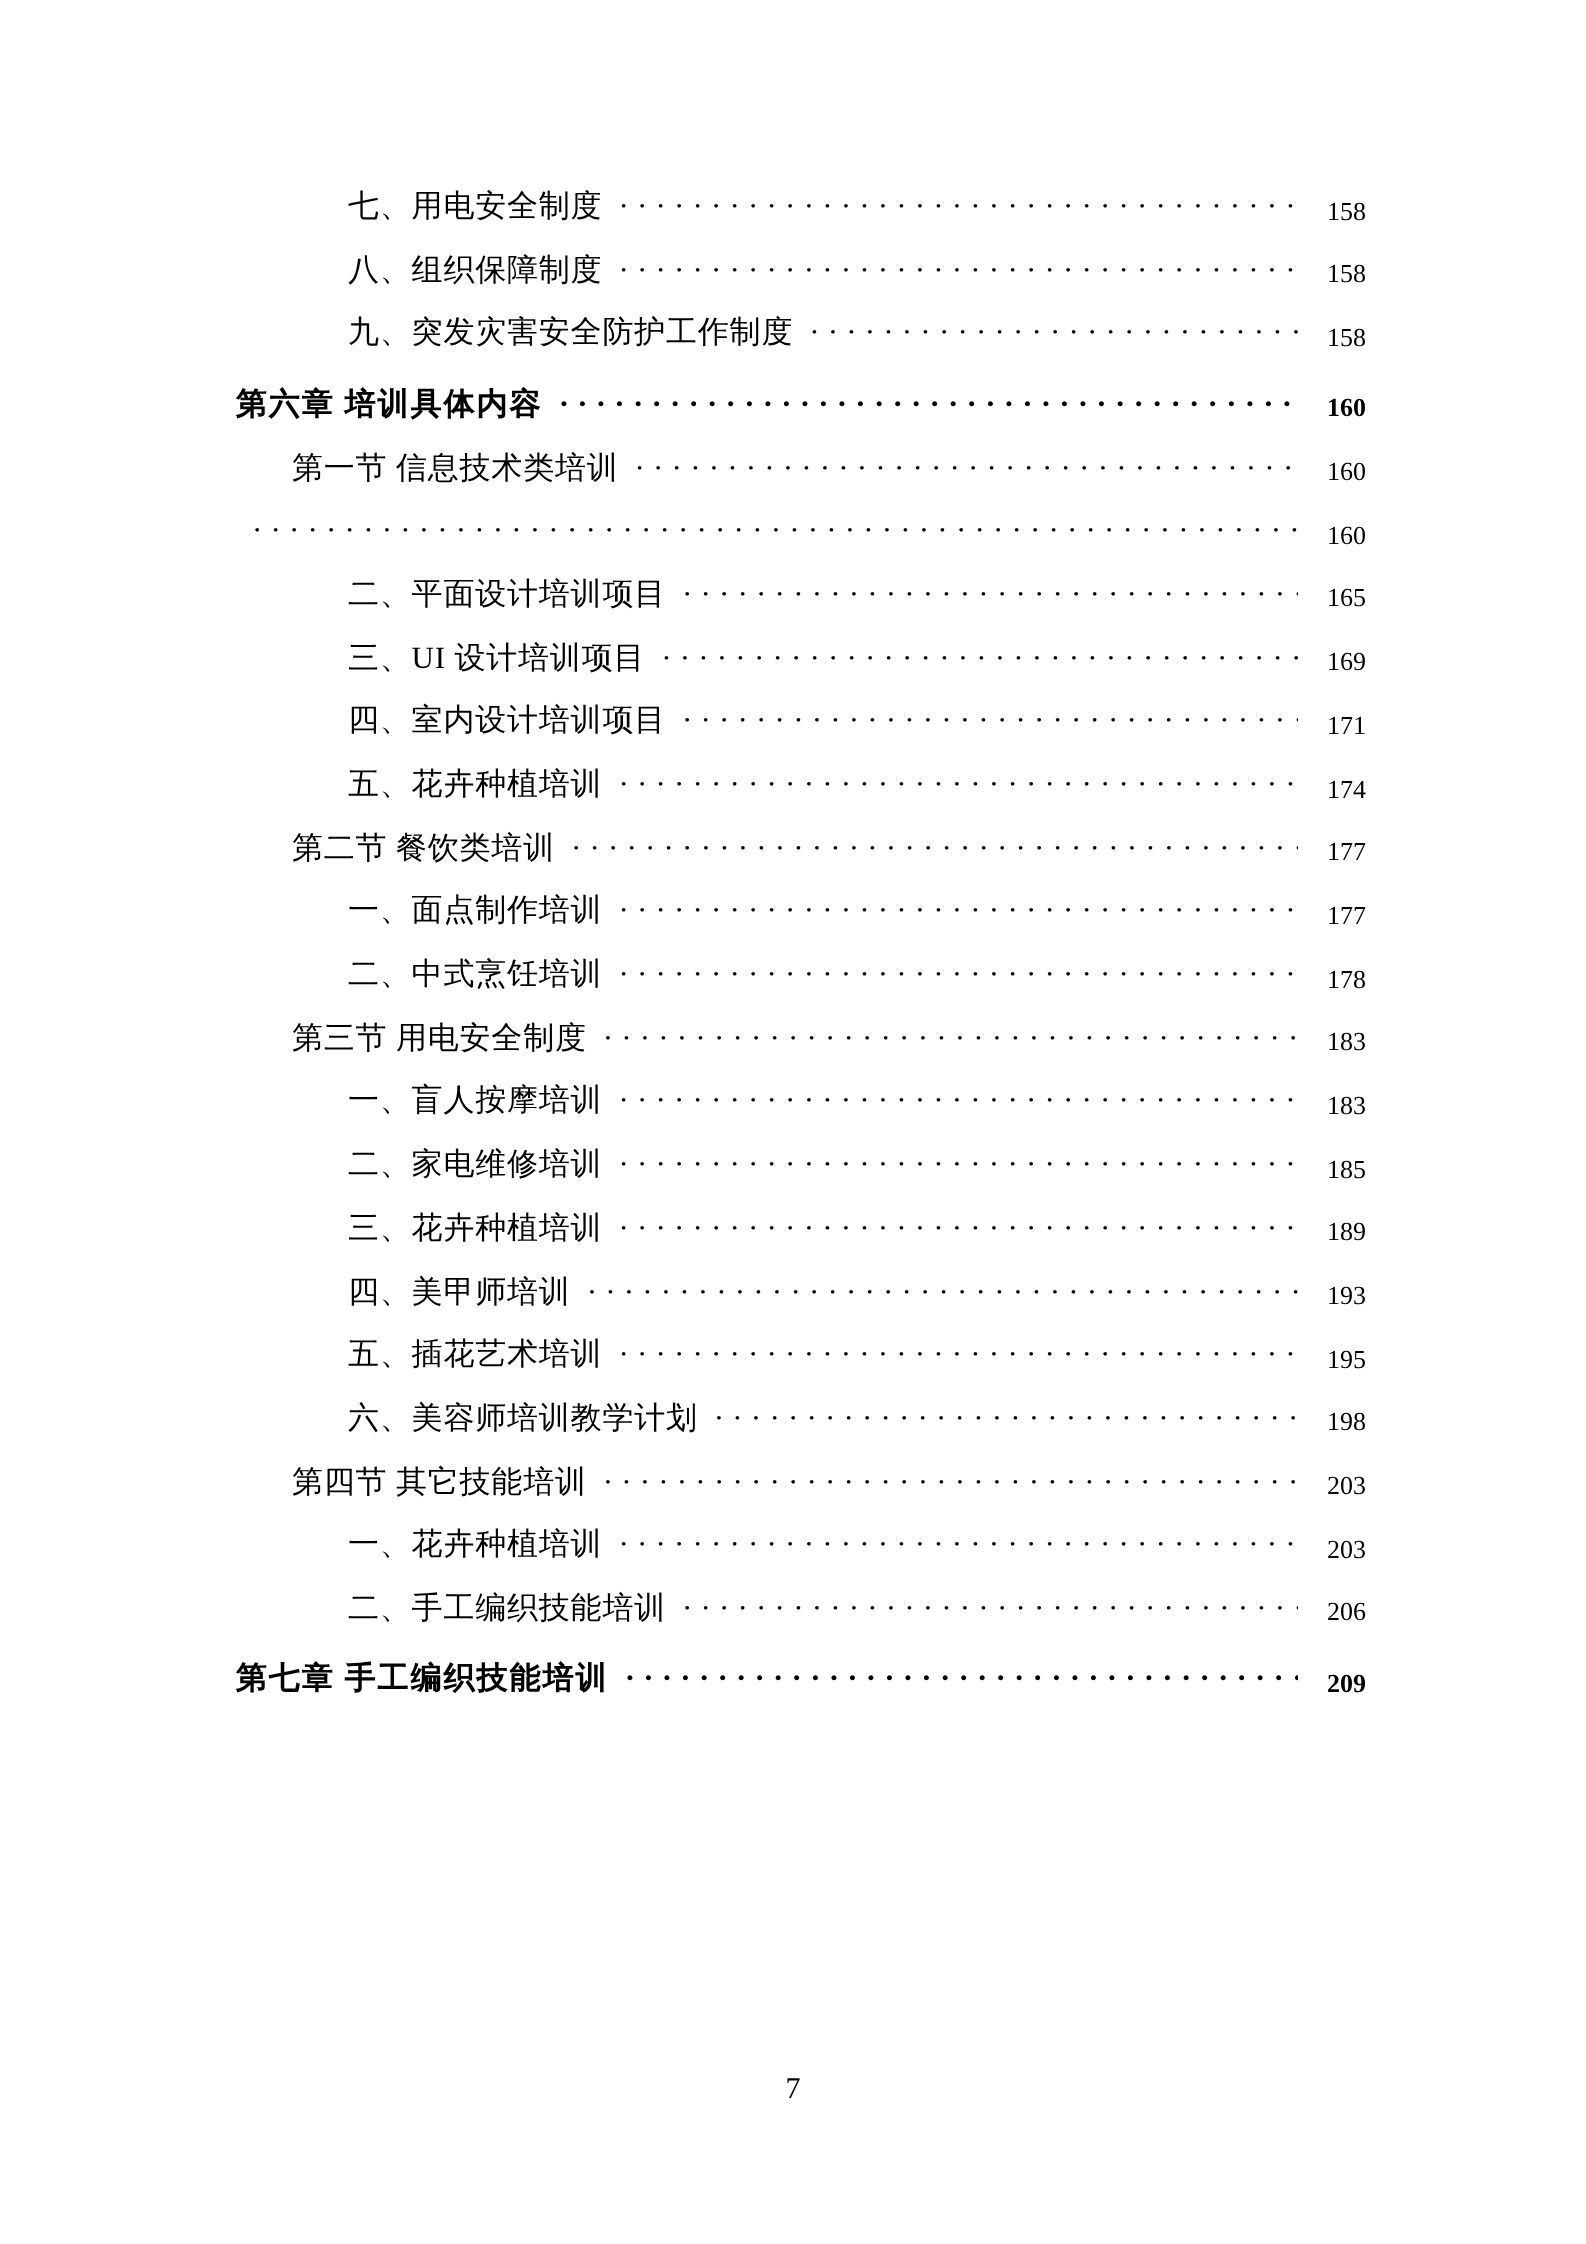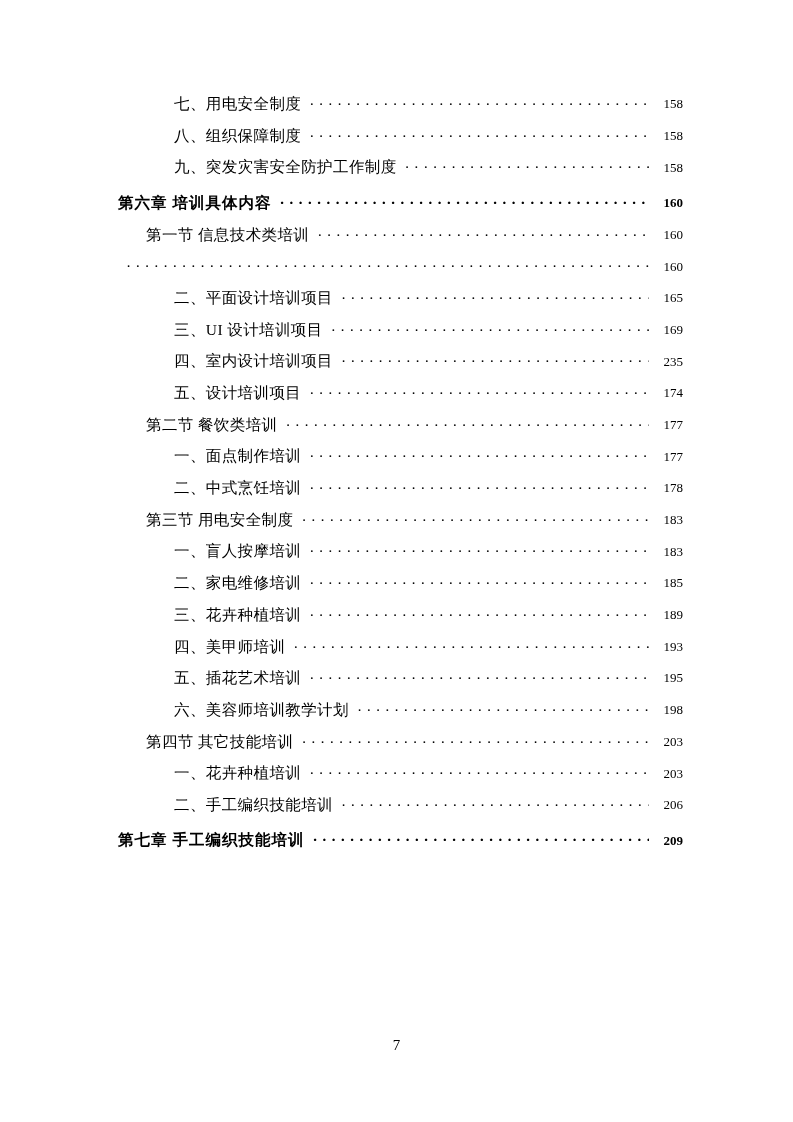--- a/index.html
+++ b/index.html
@@ -22,21 +22,21 @@
     box-sizing: border-box;
     padding: 96px 110px 0 118px;
   }
   .toc {
     list-style: none;
     margin: 0;
     padding: 0;
   }
   .toc-entry {
     display: flex;
-    align-items: center;
+    align-items: flex-end;
     width: 100%;
     font-size: 15.5px;
     line-height: 1.0;
     margin-bottom: 16.2px;
     white-space: nowrap;
   }
   .toc-entry .label {
     flex: 0 0 auto;
     letter-spacing: 0.4px;
   }
@@ -139,24 +139,24 @@
         <span class="dots">
           <span class="dotline">···························································</span>
         </span>
         <span class="pageno">169</span>
       </li>
       <li class="toc-entry lvl-item">
         <span class="label">四、室内设计培训项目</span>
         <span class="dots">
           <span class="dotline">···························································</span>
         </span>
-        <span class="pageno">235</span>
-      </li>
-      <li class="toc-entry lvl-item">
-        <span class="label">五、设计培训项目</span>
+        <span class="pageno">171</span>
+      </li>
+      <li class="toc-entry lvl-item">
+        <span class="label">五、花卉种植培训</span>
         <span class="dots">
           <span class="dotline">···························································</span>
         </span>
         <span class="pageno">174</span>
       </li>
       <li class="toc-entry lvl-section">
         <span class="label">第二节  餐饮类培训</span>
         <span class="dots">
           <span class="dotline">···························································</span>
         </span>

